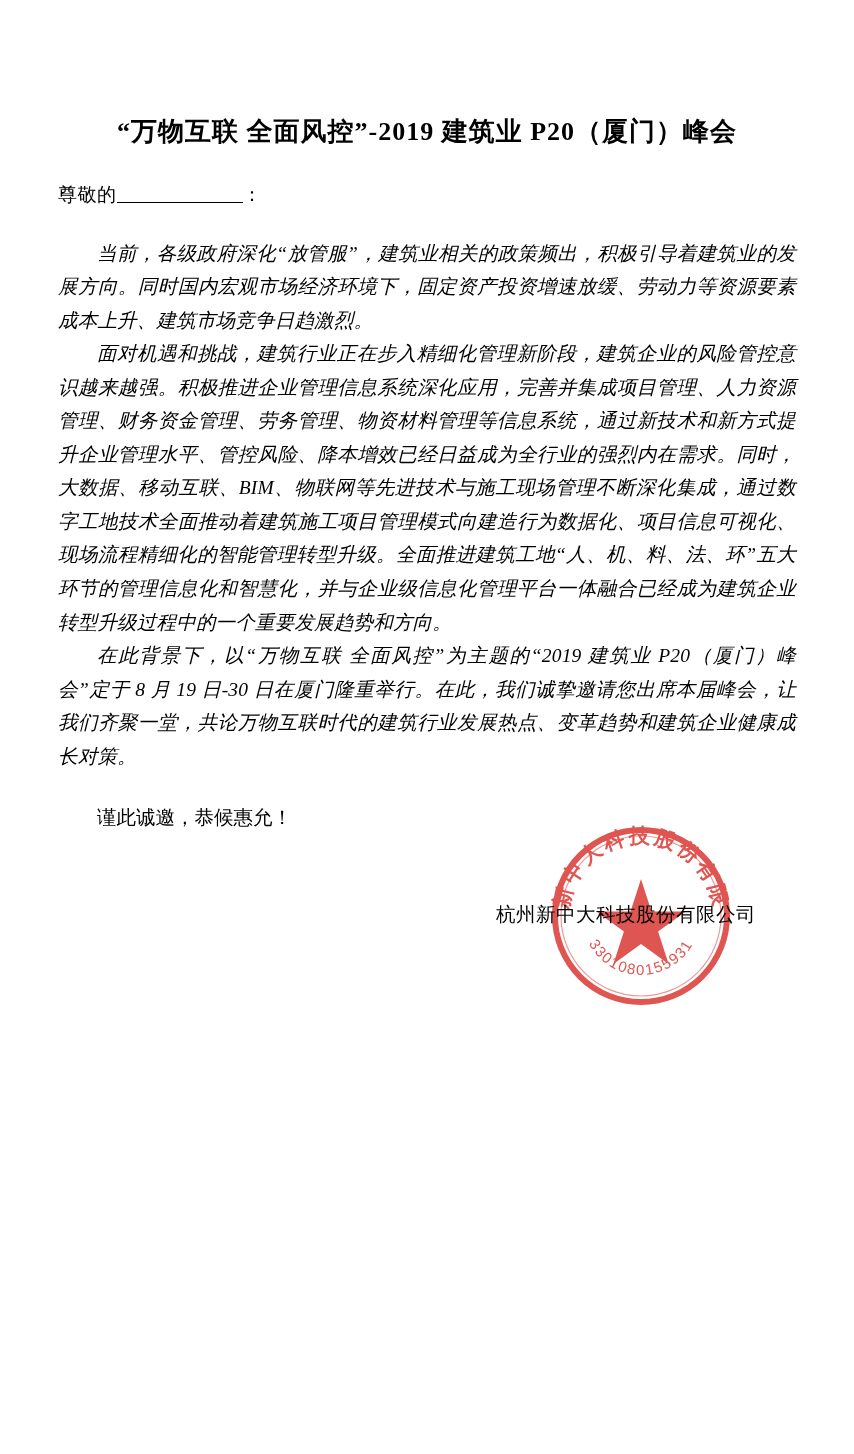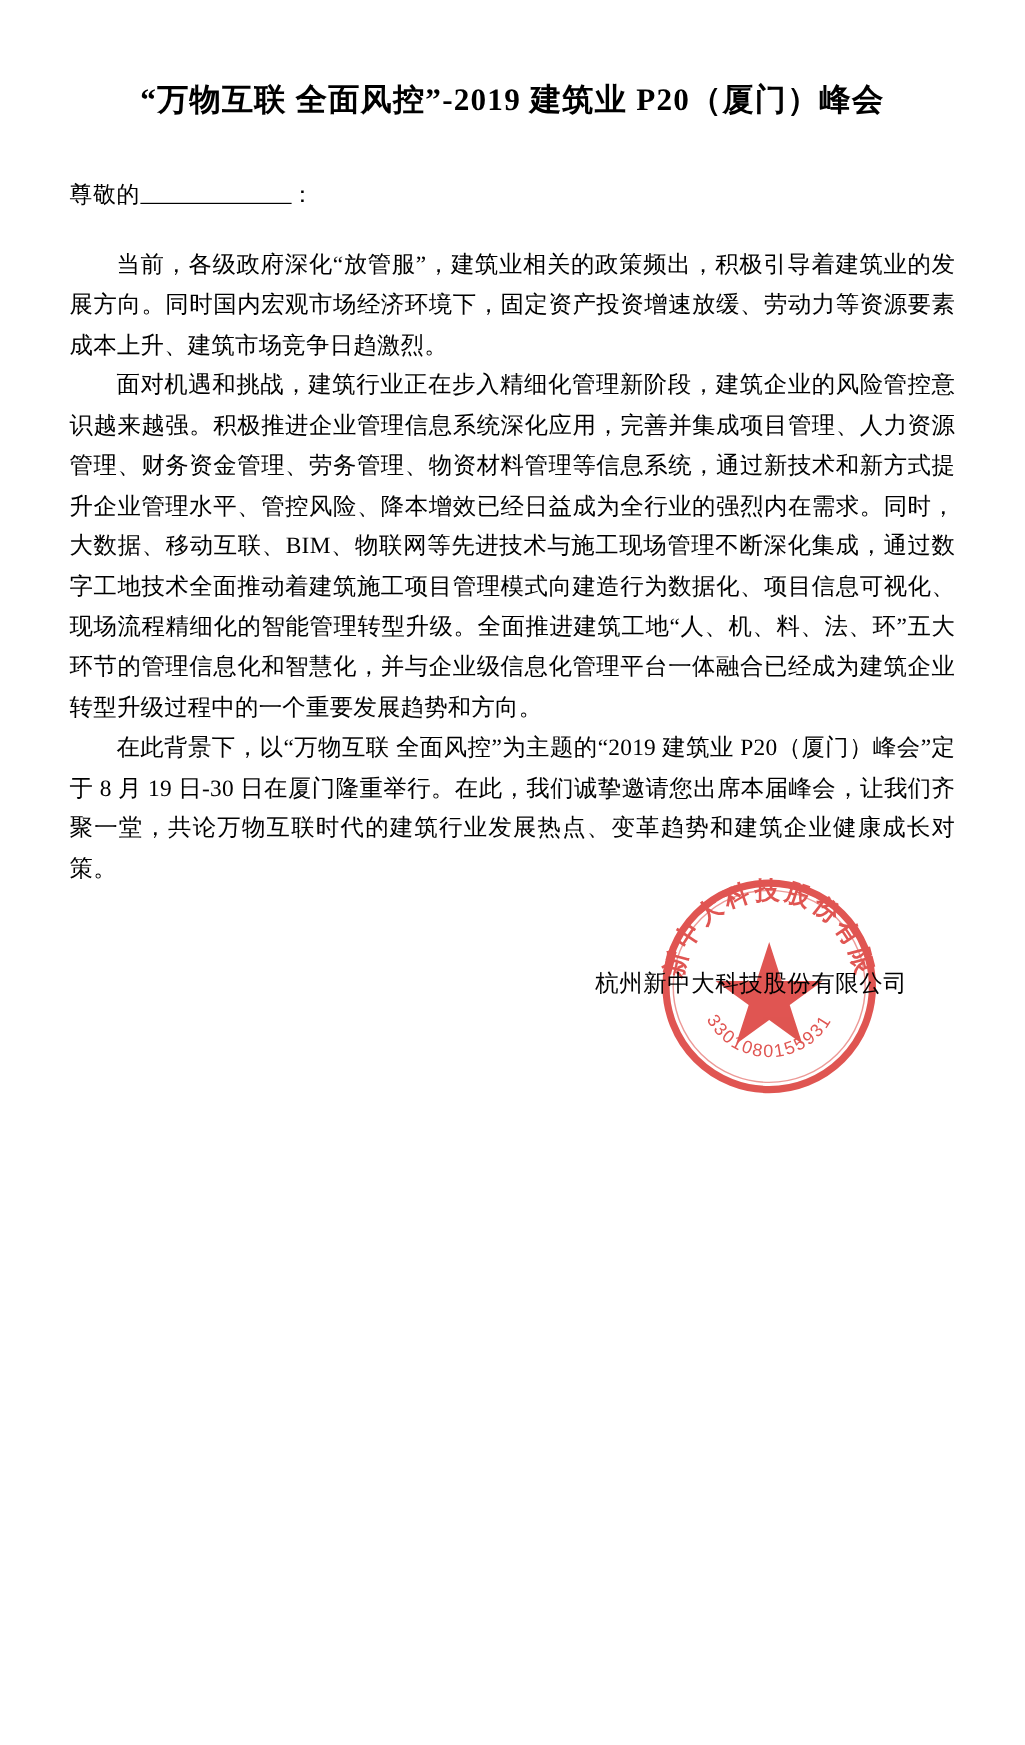--- a/index.html
+++ b/index.html
@@ -22,51 +22,52 @@
     height: 1454px;
     background: #ffffff;
   }
   .content {
     position: absolute;
     left: 58px;
     top: 0;
     width: 738px;
   }
   .title-block {
-    margin-top: 64px;
+    margin-top: 112px;
     text-align: center;
   }
   .title-line {
     font-family: "Liberation Serif", "DejaVu Serif", serif;
     font-size: 26px;
     font-weight: bold;
     letter-spacing: 1px;
     line-height: 1.55;
     color: #000;
   }
   .salutation {
-    margin-top: 44px;
+    margin-top: 28px;
     font-size: 19px;
     line-height: 1.6;
     letter-spacing: 0.5px;
   }
   .salutation .blank {
     display: inline-block;
     width: 126px;
     border-bottom: 1.5px solid #000;
     vertical-align: -2px;
   }
   .body-para {
     font-size: 19.5px;
     line-height: 1.72;
     text-align: justify;
     text-justify: inter-ideograph;
     text-indent: 2em;
     margin: 0;
     letter-spacing: 0.2px;
+    font-style: italic;
   }
   .para-first {
     margin-top: 26px;
   }
   .closing {
     margin-top: 28px;
     font-size: 19.5px;
     text-indent: 2em;
     line-height: 1.72;
   }
@@ -106,20 +107,21 @@
     </div>
 
     <div class="salutation">
       <span>尊敬的</span><span class="blank"></span><span>：</span>
     </div>
 
     <p class="body-para para-first">当前，各级政府深化“放管服”，建筑业相关的政策频出，积极引导着建筑业的发展方向。同时国内宏观市场经济环境下，固定资产投资增速放缓、劳动力等资源要素成本上升、建筑市场竞争日趋激烈。</p>
     <p class="body-para">面对机遇和挑战，建筑行业正在步入精细化管理新阶段，建筑企业的风险管控意识越来越强。积极推进企业管理信息系统深化应用，完善并集成项目管理、人力资源管理、财务资金管理、劳务管理、物资材料管理等信息系统，通过新技术和新方式提升企业管理水平、管控风险、降本增效已经日益成为全行业的强烈内在需求。同时，大数据、移动互联、BIM、物联网等先进技术与施工现场管理不断深化集成，通过数字工地技术全面推动着建筑施工项目管理模式向建造行为数据化、项目信息可视化、现场流程精细化的智能管理转型升级。全面推进建筑工地“人、机、料、法、环”五大环节的管理信息化和智慧化，并与企业级信息化管理平台一体融合已经成为建筑企业转型升级过程中的一个重要发展趋势和方向。</p>
     <p class="body-para">在此背景下，以“万物互联 全面风控”为主题的“2019 建筑业 P20（厦门）峰会”定于 8 月 19 日-30 日在厦门隆重举行。在此，我们诚挚邀请您出席本届峰会，让我们齐聚一堂，共论万物互联时代的建筑行业发展热点、变革趋势和建筑企业健康成长对策。</p>
 
+    <div class="closing">谨此诚邀，恭候惠允！</div>
 
     <div class="signature">
 
       <div class="stamp">
         <svg width="190" height="190" viewBox="0 0 190 190" xmlns="http://www.w3.org/2000/svg">
           <defs>
             <path id="arcTop" d="M 22,95 A 73,73 0 0 1 168,95" fill="none"></path>
             <path id="arcBottom" d="M 36,95 A 59,59 0 0 0 154,95" fill="none"></path>
           </defs>
           <g opacity="0.82">

